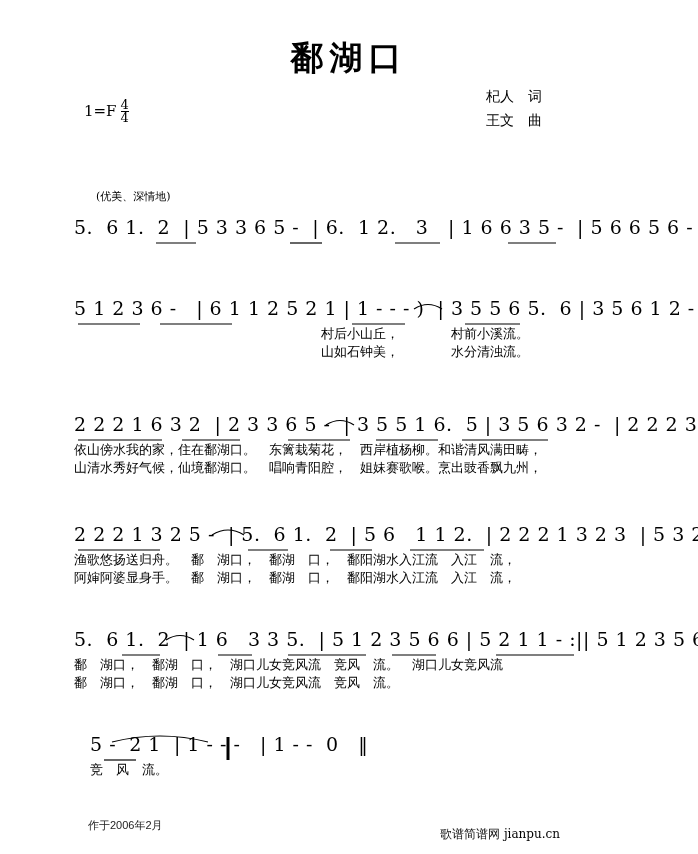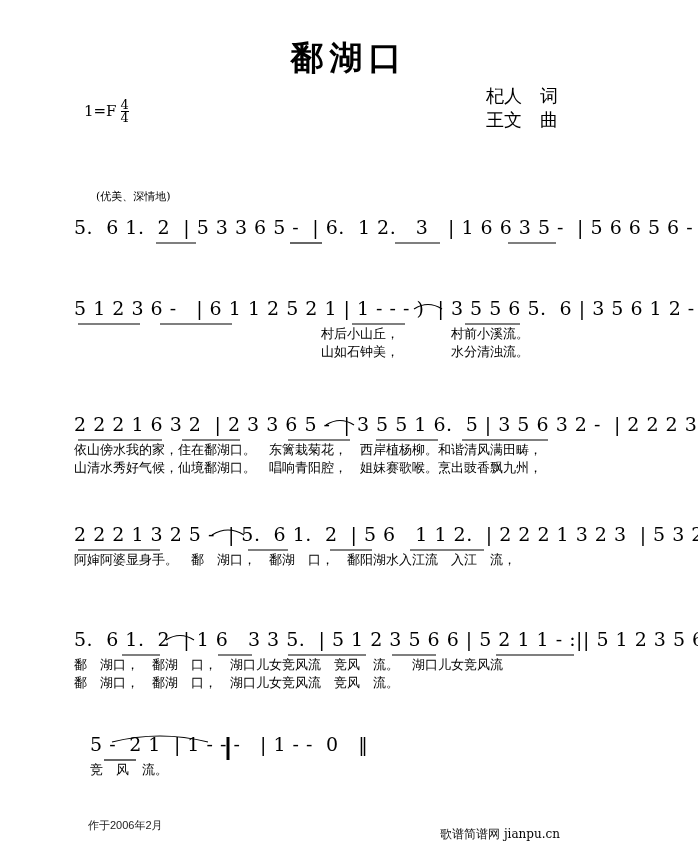--- a/index.html
+++ b/index.html
@@ -30,22 +30,22 @@
     text-align: center;
     font-family: "DejaVu Serif", "Liberation Serif", serif;
     font-size: 33px;
     letter-spacing: 6px;
     font-weight: 600;
   }
   .credits {
     position: absolute;
     top: 84px;
     left: 486px;
-    font-family: Liberation Serif, serif;
-    font-size: 18px;
+    font-family: Liberation Sans, sans-serif;
+    font-size: 14px;
     line-height: 24px;
   }
   .credits .row { white-space: pre; }
 
   .keysig {
     position: absolute;
     top: 98px;
     left: 84px;
     font-family: "DejaVu Serif", "Liberation Serif", serif;
     font-size: 15px;
@@ -160,20 +160,21 @@
     <div class="notes">2 2 2 1 6 3 2  | 2 3 3 6 5 -  | 3 5 5 1 6.  5 | 3 5 6 3 2 -  | 2 2 2 3 5 6 3</div>
     <div class="lyrics">
       <div class="lyricline">依山傍水我的家，住在鄱湖口。　东篱栽菊花，　西岸植杨柳。和谐清风满田畴，</div>
       <div class="lyricline">山清水秀好气候，仙境鄱湖口。　唱响青阳腔，　姐妹赛歌喉。烹出豉香飘九州，</div>
     </div>
   </div>
 
   <div class="system" style="top:523px;">
     <div class="notes">2 2 2 1 3 2 5 -  | 5.  6 1.  2  | 5 6   1 1 2.  | 2 2 2 1 3 2 3  | 5 3 2 5 - |</div>
     <div class="lyrics">
+      <div class="lyricline">渔歌悠扬送归舟。　鄱　湖口，　鄱湖　口，　鄱阳湖水入江流　入江　流，</div>
       <div class="lyricline">阿婶阿婆显身手。　鄱　湖口，　鄱湖　口，　鄱阳湖水入江流　入江　流，</div>
     </div>
   </div>
 
   <div class="system" style="top:628px;">
     <div class="notes">5.  6 1.  2  | 1 6   3 3 5.  | 5 1 2 3 5 6 6 | 5 2 1 1 - :|| 5 1 2 3 5 6 6 |</div>
     <div class="lyrics">
       <div class="lyricline">鄱　湖口，　鄱湖　口，　湖口儿女竞风流　竞风　流。　湖口儿女竞风流</div>
       <div class="lyricline">鄱　湖口，　鄱湖　口，　湖口儿女竞风流　竞风　流。</div>
     </div>

